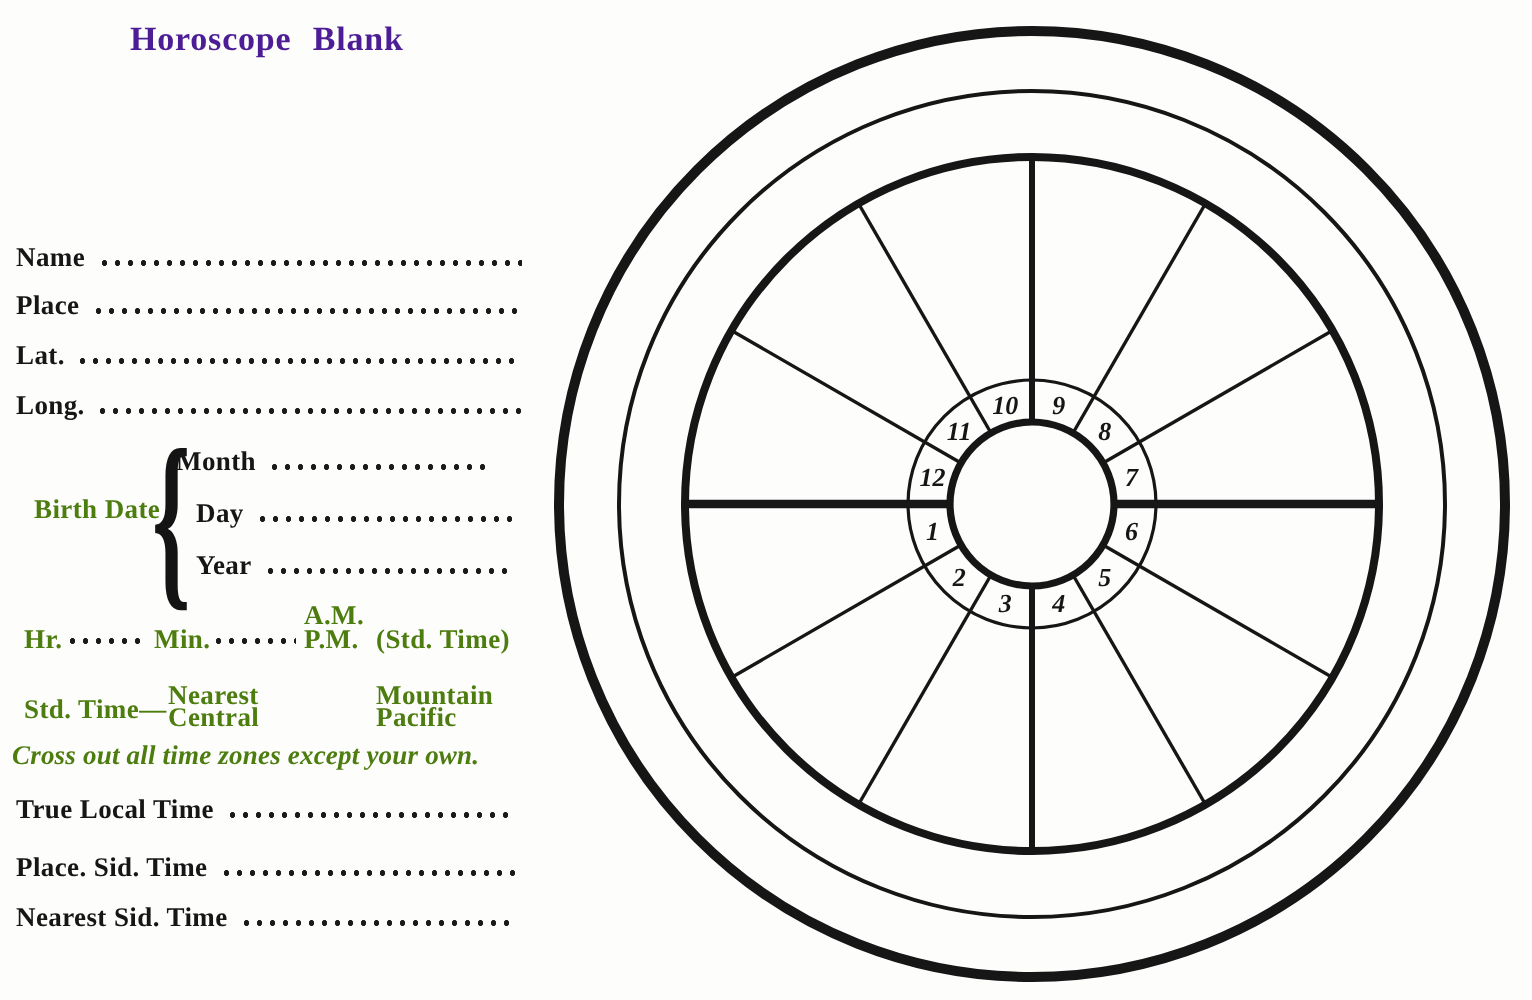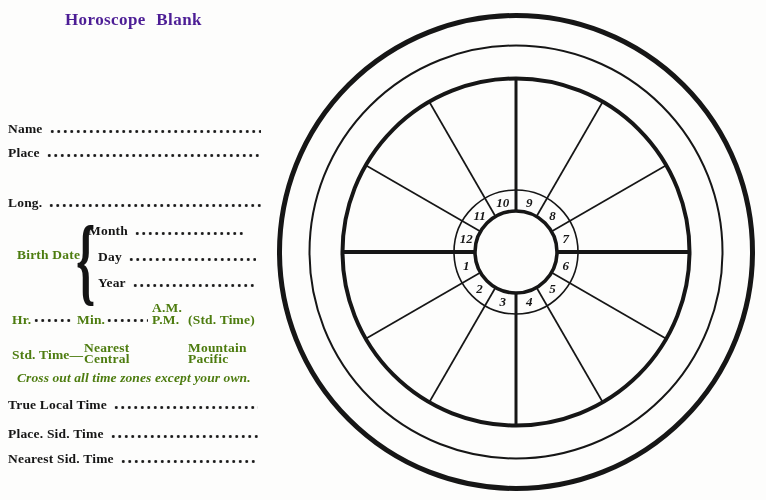--- a/index.html
+++ b/index.html
@@ -33,20 +33,24 @@
   <div class="title" style="left:65px;top:12px;">Horoscope  Blank</div>
 
   <div class="frow" style="left:8px;top:122px;width:255px;">
     <span class="lbl">Name</span>
     <span class="ldr"></span>
   </div>
   <div class="frow" style="left:8px;top:146px;width:255px;">
     <span class="lbl">Place</span>
     <span class="ldr"></span>
   </div>
+  <div class="frow" style="left:8px;top:171px;width:255px;">
+    <span class="lbl">Lat.</span>
+    <span class="ldr"></span>
+  </div>
   <div class="frow" style="left:8px;top:196px;width:255px;">
     <span class="lbl">Long.</span>
     <span class="ldr"></span>
   </div>
 
   <div class="t" style="left:17px;top:248px;">Birth Date</div>
   <div class="brace" style="left:76px;top:219px;">{</div>
   <div class="frow" style="left:88px;top:224px;width:160px;">
     <span class="lbl">Month</span>
     <span class="ldr"></span>
@@ -67,21 +71,21 @@
   <div class="ldr-abs" style="left:106px;top:319px;width:42px;"></div>
   <div class="t" style="left:152px;top:313px;">P.M.</div>
   <div class="t" style="left:188px;top:313px;">(Std. Time)</div>
 
   <div class="t" style="left:12px;top:348px;">Std. Time—</div>
   <div class="t" style="left:84px;top:341px;">Nearest</div>
   <div class="t" style="left:84px;top:352px;">Central</div>
   <div class="t" style="left:188px;top:341px;">Mountain</div>
   <div class="t" style="left:188px;top:352px;">Pacific</div>
 
-  <div class="t italic" style="left:17px;top:371px;letter-spacing:.1px;">Cross out all time zones except your own.</div>
+  <div class="t italic" style="left:6px;top:371px;letter-spacing:.1px;">Cross out all time zones except your own.</div>
 
   <div class="frow" style="left:8px;top:398px;width:252px;">
     <span class="lbl">True Local Time</span>
     <span class="ldr"></span>
   </div>
   <div class="frow" style="left:8px;top:427px;width:252px;">
     <span class="lbl">Place. Sid. Time</span>
     <span class="ldr"></span>
   </div>
   <div class="frow" style="left:8px;top:452px;width:252px;">

